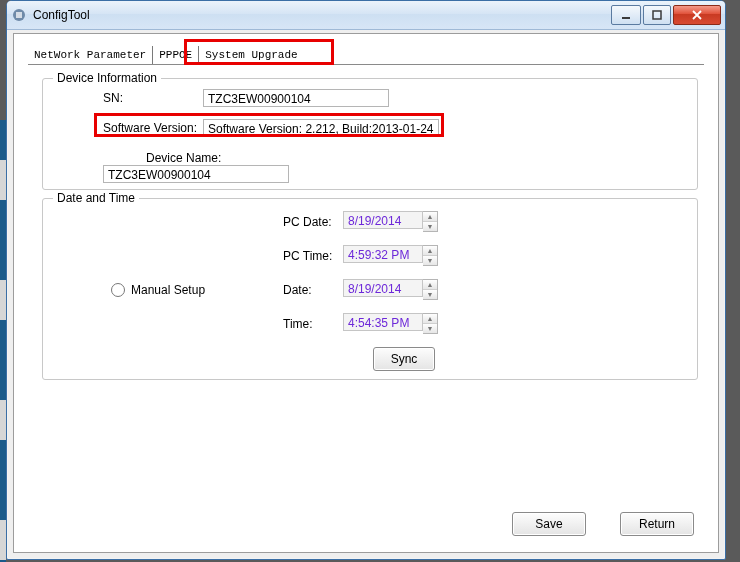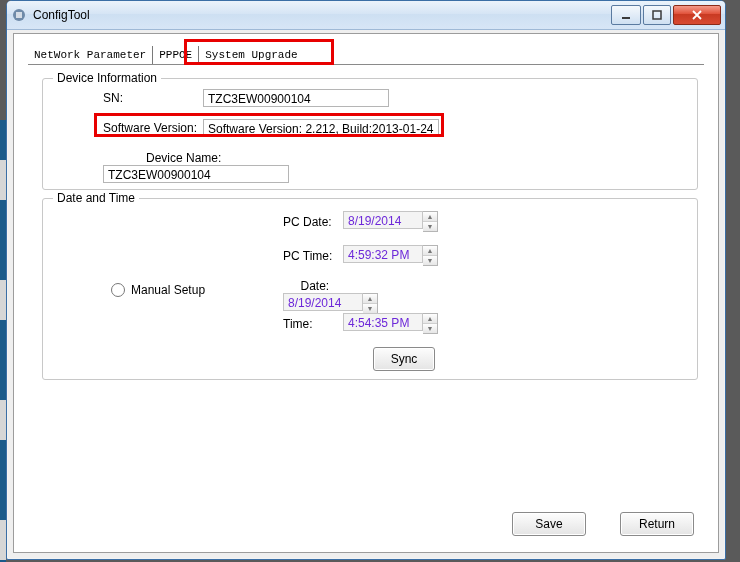--- a/index.html
+++ b/index.html
@@ -126,21 +126,21 @@
       <div class="row" style="left:240px;top:46px;">
         <div class="lbl right">PC Time:</div>
         <div class="spinner">
           <div class="field ro">4:59:32 PM</div>
           <div class="spinbtns">
               <div class="spinbtn">▲</div>
               <div class="spinbtn">▼</div>
             </div>
         </div>
       </div>
-      <div class="row" style="left:240px;top:80px;flex-direction:column;">
+      <div class="row" style="left:240px;top:80px;">
         <div class="lbl right">Date:</div>
         <div class="spinner">
           <div class="field ro">8/19/2014</div>
           <div class="spinbtns">
               <div class="spinbtn">▲</div>
               <div class="spinbtn">▼</div>
             </div>
         </div>
       </div>
       <div class="row" style="left:240px;top:114px;">

